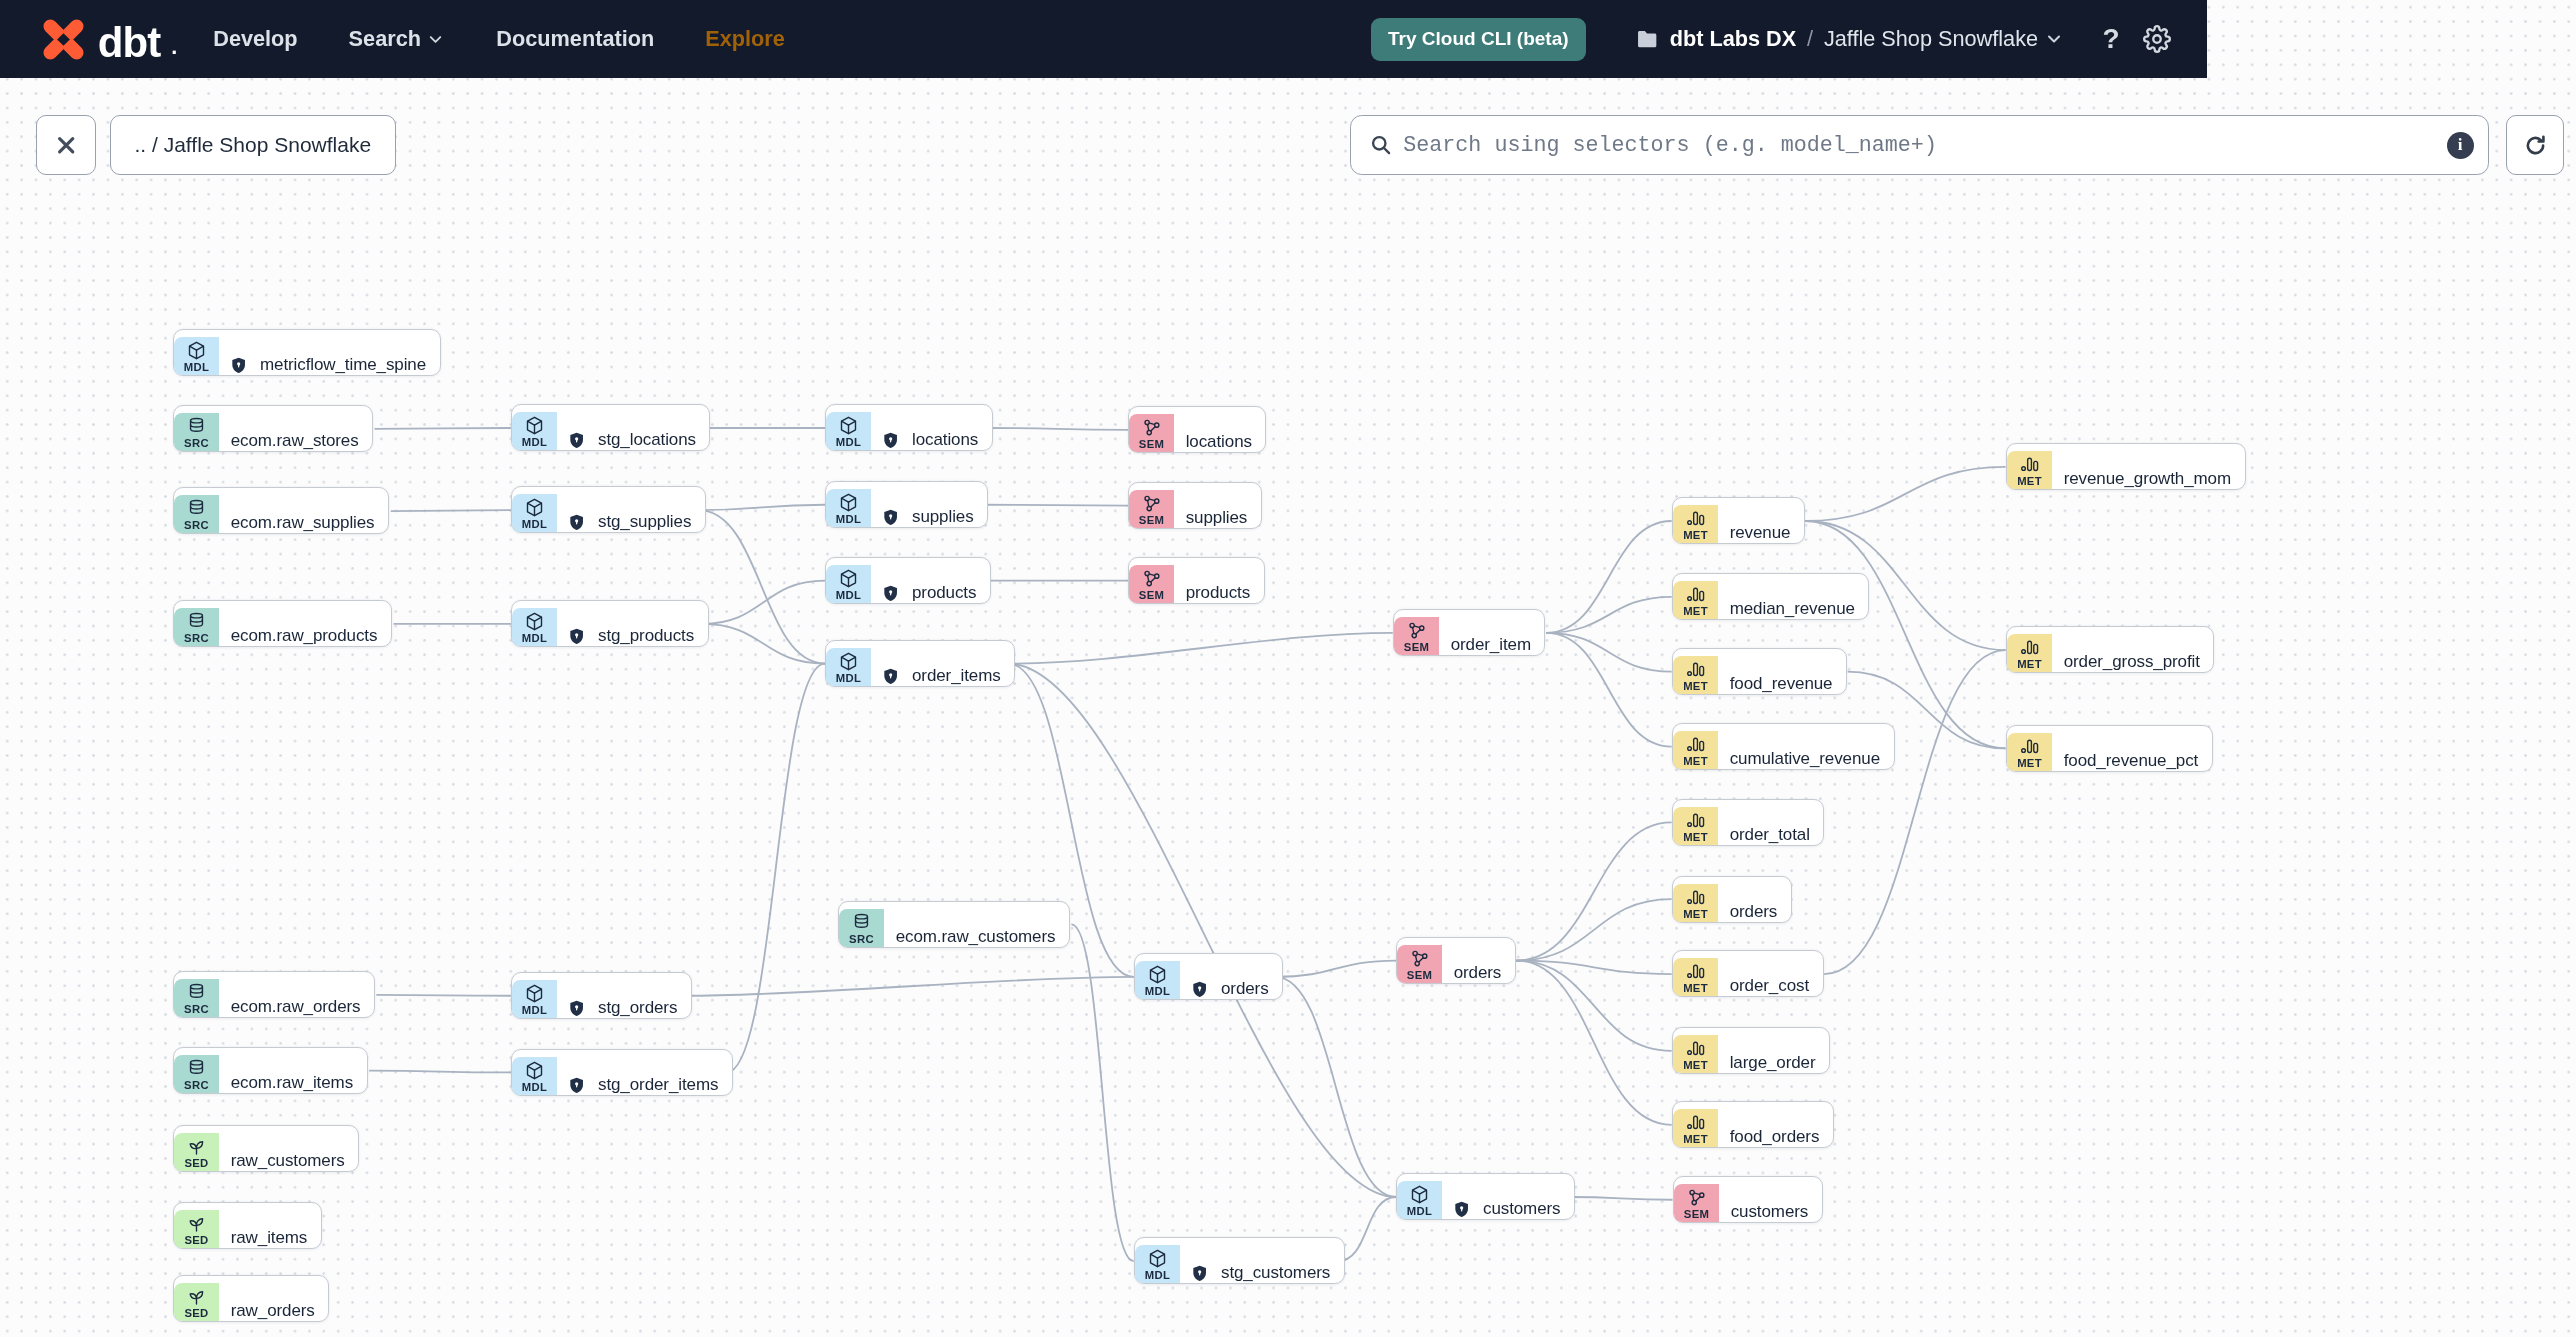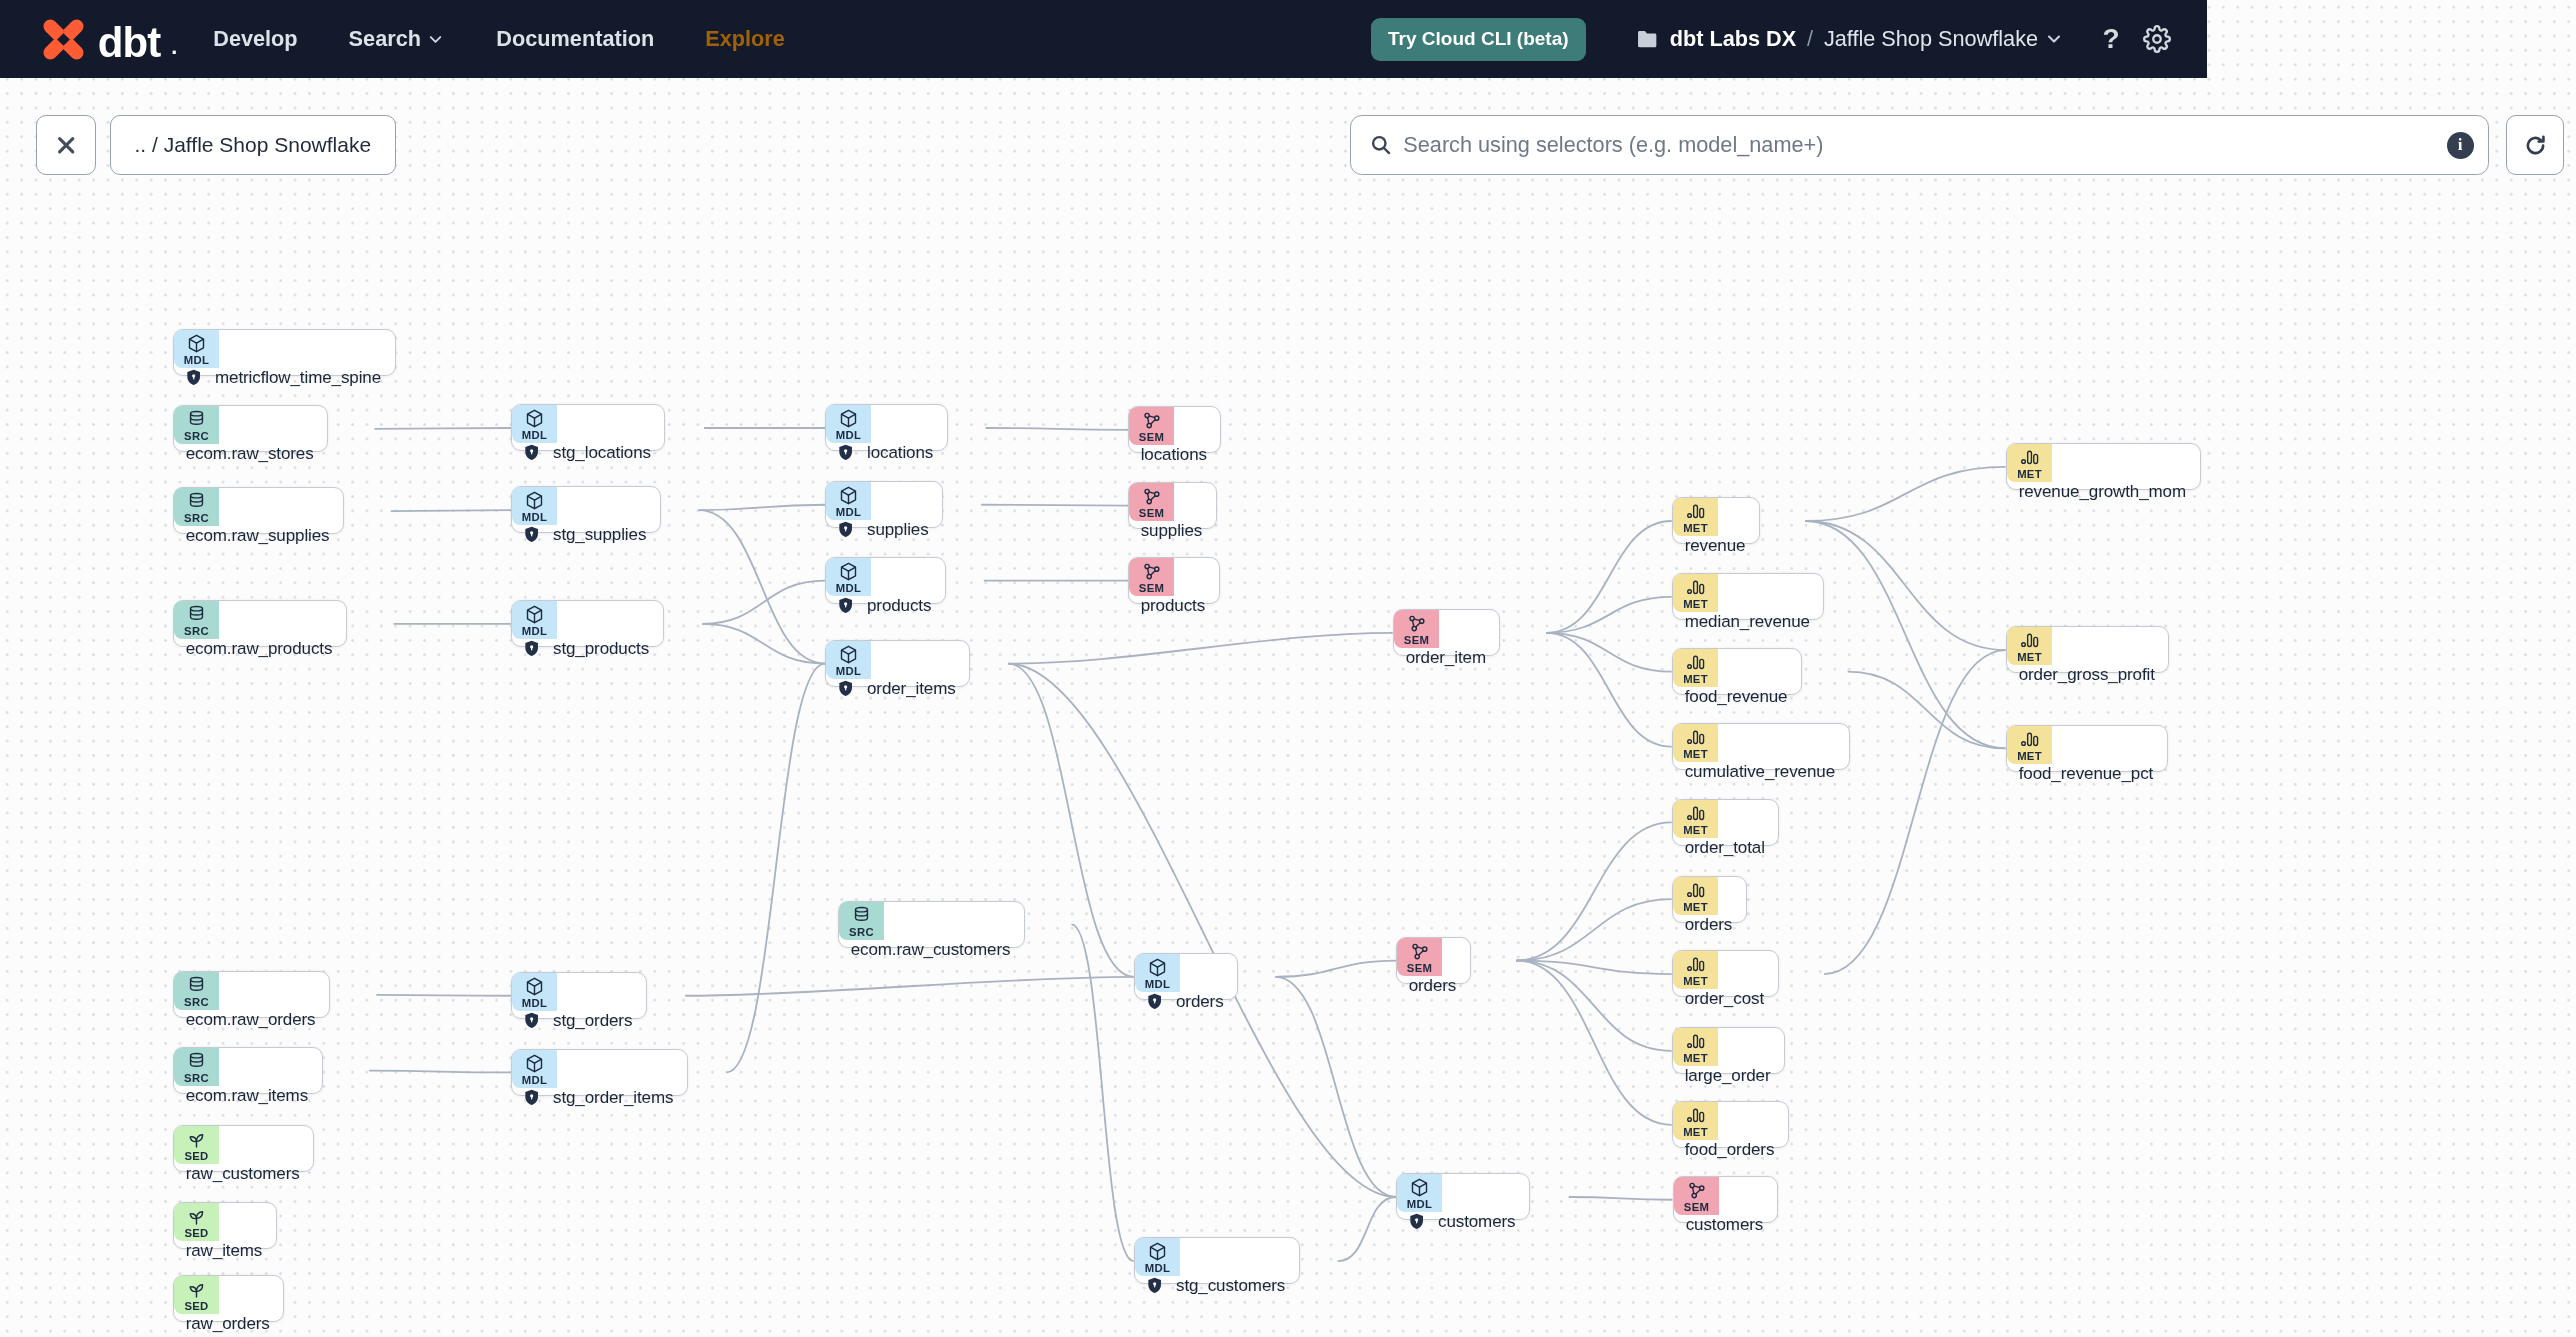--- a/index.html
+++ b/index.html
@@ -8,23 +8,23 @@
 
   
   #canvas { position:absolute; inset:0; width:2576px; height:1338px;
     background-color:#fcfcfd;
     background-image:radial-gradient(circle,#d9dde3 1.3px, transparent 1.4px);
     background-size:14.4px 14.4px; z-index:0; }
   #edge-layer { position:absolute; left:0; top:0; width:2576px; height:1338px; }
   #edge-layer path { fill:none; stroke-width:2px; }
 
   
-  .node { position:absolute; height:47px; display:inline-flex; align-items:flex-start;
+  .node { position:absolute; height:47px; display:inline-flex; align-items:flex-end;
     background:#ffffff; border:1.4px solid #c6cbd2; border-radius:10px;
-    box-shadow:0 0.9px 2.7px rgba(16,24,40,.07); white-space:nowrap; cursor:pointer;flex-direction:column; }
+    box-shadow:0 0.9px 2.7px rgba(16,24,40,.07); white-space:nowrap; cursor:pointer; }
   .badge { width:45px; border-radius:8.1px 0 0 8.1px; display:flex; flex-direction:column;
     align-items:center; justify-content:center; gap:0.9px; padding-top:2.7px; flex:none; }
   .badge .tag { font-size:11.3px; font-weight:600; color:#1c2a3e; letter-spacing:0.3px; line-height:1; padding-bottom:1.8px; }
   .nlabel { display:flex; align-items:center; gap:14px; padding:0 13.5px 0 11.7px; }
   .ntext { font-size:17px; font-weight:500; color:#1a2638; letter-spacing:-0.1px; }
 
   
   #navbar { position:absolute; left:0; top:0; width:2207px; height:78px; background:#121a2b;
     display:flex; align-items:center; padding:0 36px 0 40px; z-index:30; }
   .brand { display:flex; align-items:flex-end; gap:10.8px; cursor:pointer; }
@@ -46,21 +46,21 @@
 
   
   .tool { position:absolute; z-index:20; background:#ffffff; border:1.8px solid #98a1ae; }
   #close-btn { left:36px; top:115px; width:60px; height:60px; border-radius:10px;
     display:flex; align-items:center; justify-content:center; cursor:pointer; }
   #crumb-chip { left:110px; top:115px; height:60px; border-radius:10px; display:flex;
     align-items:center; padding:0 23.5px; font-size:21px; color:#1f2a3a; font-weight:500; cursor:pointer; }
   #search-bar { left:1350px; top:115px; width:1139px; height:60px; border-radius:11.7px;
     display:flex; align-items:center; padding:0 14.4px 0 18px; gap:10.8px; }
   #search-input { flex:1; border:none; outline:none; font-size:21.7px; color:#1f2a3a;
-    font-family:Liberation Sans, sans-serif; background:transparent; }
+    font-family:Liberation Mono, monospace; background:transparent; }
   #search-input::placeholder { color:#6e7887; }
   #info-badge { width:27px; height:27px; border-radius:50%; background:#343e50; color:#ffffff;
     display:flex; align-items:center; justify-content:center; font-size:17px; font-weight:800;
     font-family:"Liberation Serif", serif; flex:none; cursor:pointer; }
   #refresh-btn { left:2506px; top:115px; width:58px; height:60px; border-radius:10px;
     display:flex; align-items:center; justify-content:center; cursor:pointer; }
 </style>
 </head>
 <body>
 

